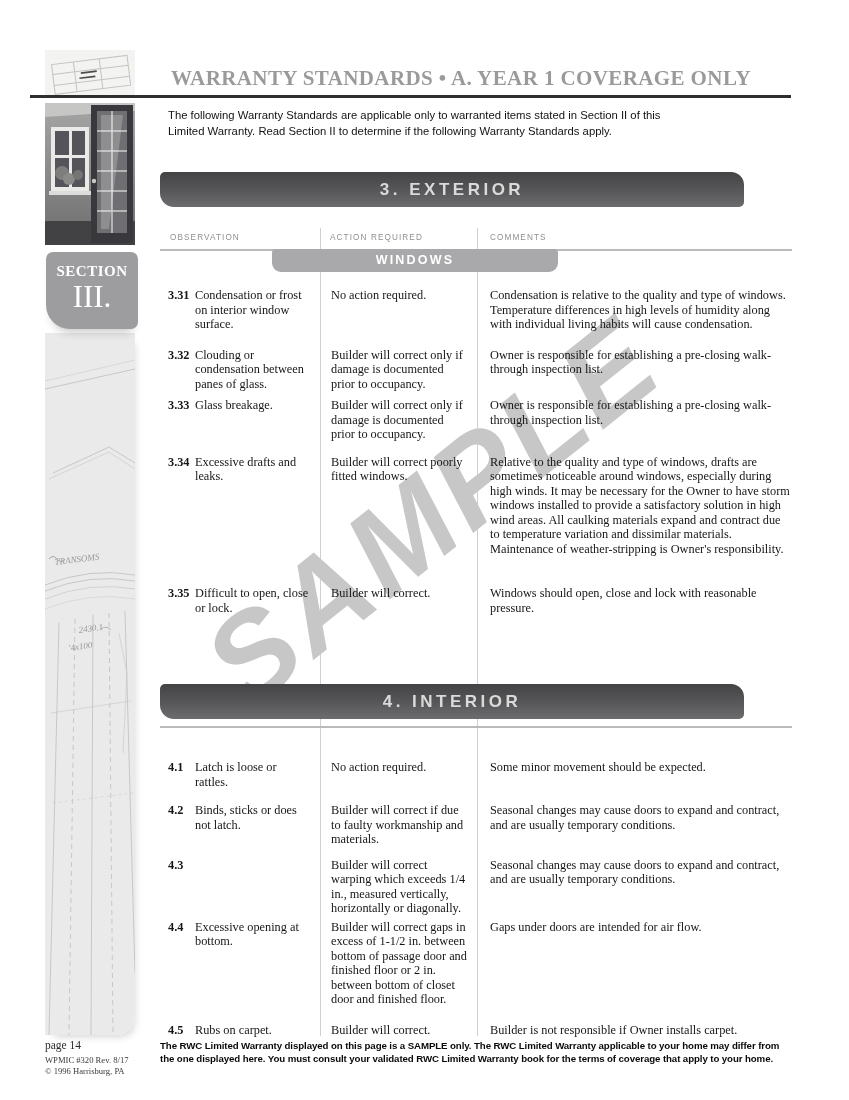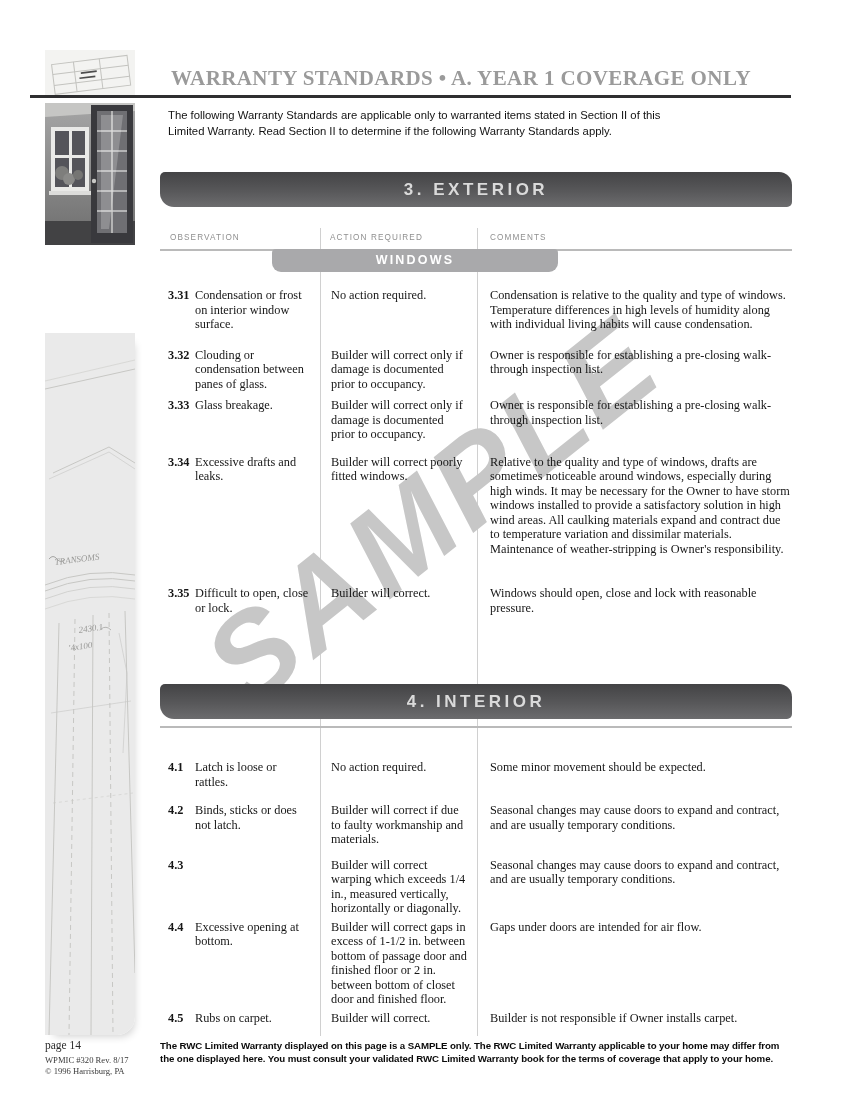--- a/index.html
+++ b/index.html
@@ -9,21 +9,21 @@
   .layer{position:absolute;z-index:2;}
 
   
   .doc-title{left:171px;top:66px;font-family:"Liberation Serif",serif;font-weight:bold;
              font-size:21px;letter-spacing:.4px;color:var(--title-gray,#9a9a9a);white-space:nowrap;}
   .title-rule{left:30px;top:95px;width:761px;height:3px;background:#2e2e30;z-index:2;}
   .intro{left:168px;top:108px;width:530px;font-family:"Liberation Sans",sans-serif;
          font-size:11.3px;line-height:15.5px;color:#121212;white-space:pre-line;}
 
   
-  .sec-banner{left:160px;width:632px;height:35px;z-index:3;
+  .sec-banner{left:160px;width:584px;height:35px;z-index:3;
       background:linear-gradient(180deg,#434345 0%,#58585a 55%,#6c6c6e 100%);
       border-radius:5px 13px 5px 14px;color:#dadada;text-align:center;
       font-family:"Liberation Sans",sans-serif;font-weight:bold;font-size:17px;
       letter-spacing:3.5px;line-height:35px;}
   #sec-banner-0{top:172px;}
   #sec-banner-1{top:684px;}
   .col-rule{left:160px;width:632px;height:2px;background:#bababa;z-index:2;}
   #col-rule-0{top:249px;}
   #col-rule-1{top:726px;}
   .group-banner{left:272px;width:286px;height:23px;z-index:3;background:var(--banner-gray,#a9a9ab);
@@ -54,21 +54,21 @@
   .obs-text{flex:1;padding-right:8px;}
   .cell-act{padding-left:11px;padding-right:8px;}
   .cell-com{padding-left:13px;padding-right:2px;}
   #rows-0 .row:nth-child(1){margin-bottom:16px;}
   #rows-0 .row:nth-child(2){margin-bottom:7px;}
   #rows-0 .row:nth-child(3){margin-bottom:13px;}
   #rows-0 .row:nth-child(4){margin-bottom:30px;}
   #rows-1 .row:nth-child(1){margin-bottom:14px;}
   #rows-1 .row:nth-child(2){margin-bottom:11px;}
   #rows-1 .row:nth-child(3){margin-bottom:4px;}
-  #rows-1 .row:nth-child(4){margin-bottom:4px;}
+  #rows-1 .row:nth-child(4){margin-bottom:16px;}
 
   
   .watermark{left:132px;top:387px;width:600px;height:250px;z-index:1;
       display:flex;align-items:center;justify-content:center;
       transform:rotate(-38.5deg);color:var(--watermark,#c7c7c7);
       font-family:"Liberation Sans",sans-serif;font-weight:bold;font-style:italic;
       font-size:122px;letter-spacing:5px;white-space:nowrap;}
 
   
   .thumb{left:45px;width:90px;z-index:2;}
@@ -139,20 +139,24 @@
         <line x1="52" y1="68" x2="82" y2="68"></line>
           <line x1="52" y1="88" x2="82" y2="88"></line>
         <line x1="52" y1="108" x2="82" y2="108"></line>
           <line x1="67" y1="8" x2="67" y2="130"></line>
       </g>
       <polygon points="56,12 78,12 64,126 56,126" fill="#ffffff" opacity="0.22"></polygon>
       <circle cx="49" cy="78" r="2.2" fill="#c9c9c7"></circle>
     </svg>
   </div>
 
+  <div class="abs badge">
+    <span class="sec-word">SECTION</span>
+    <span class="sec-num">III.</span>
+  </div>
 
   <div class="abs thumb" id="strip">
     <svg width="90" height="702" viewBox="0 0 90 702">
       <rect width="90" height="702" fill="#eaeaea"></rect>
       <g stroke="#c7c7c4" stroke-width="1" fill="none">
         <line x1="0" y1="56" x2="90" y2="36"></line>
         <line x1="0" y1="48" x2="90" y2="27" opacity="0.5"></line>
         <polyline points="8,140 64,114 90,130"></polyline>
         <polyline points="4,146 64,119 90,136" opacity="0.6"></polyline>
         <path d="M0,252 Q45,234 90,242"></path>

